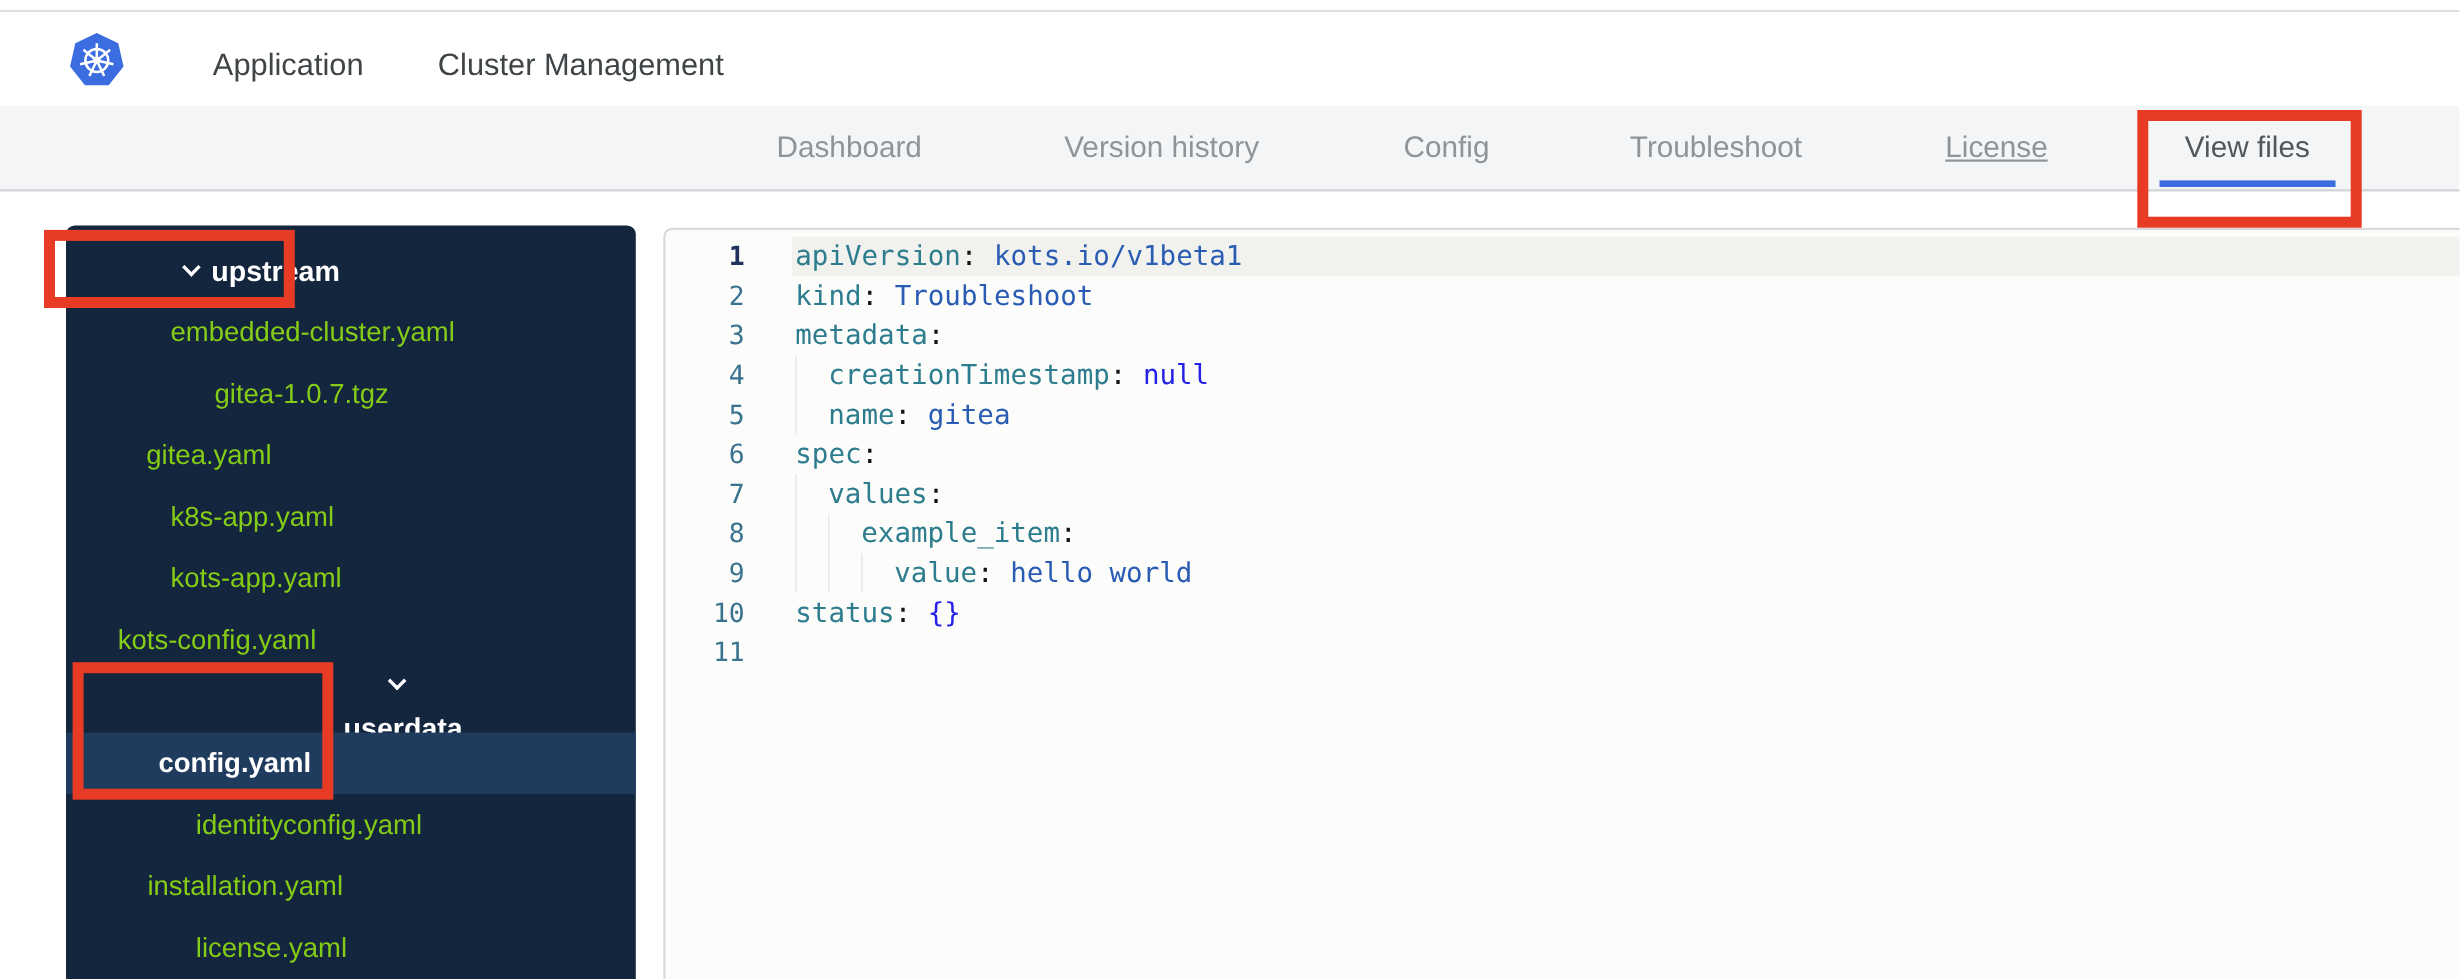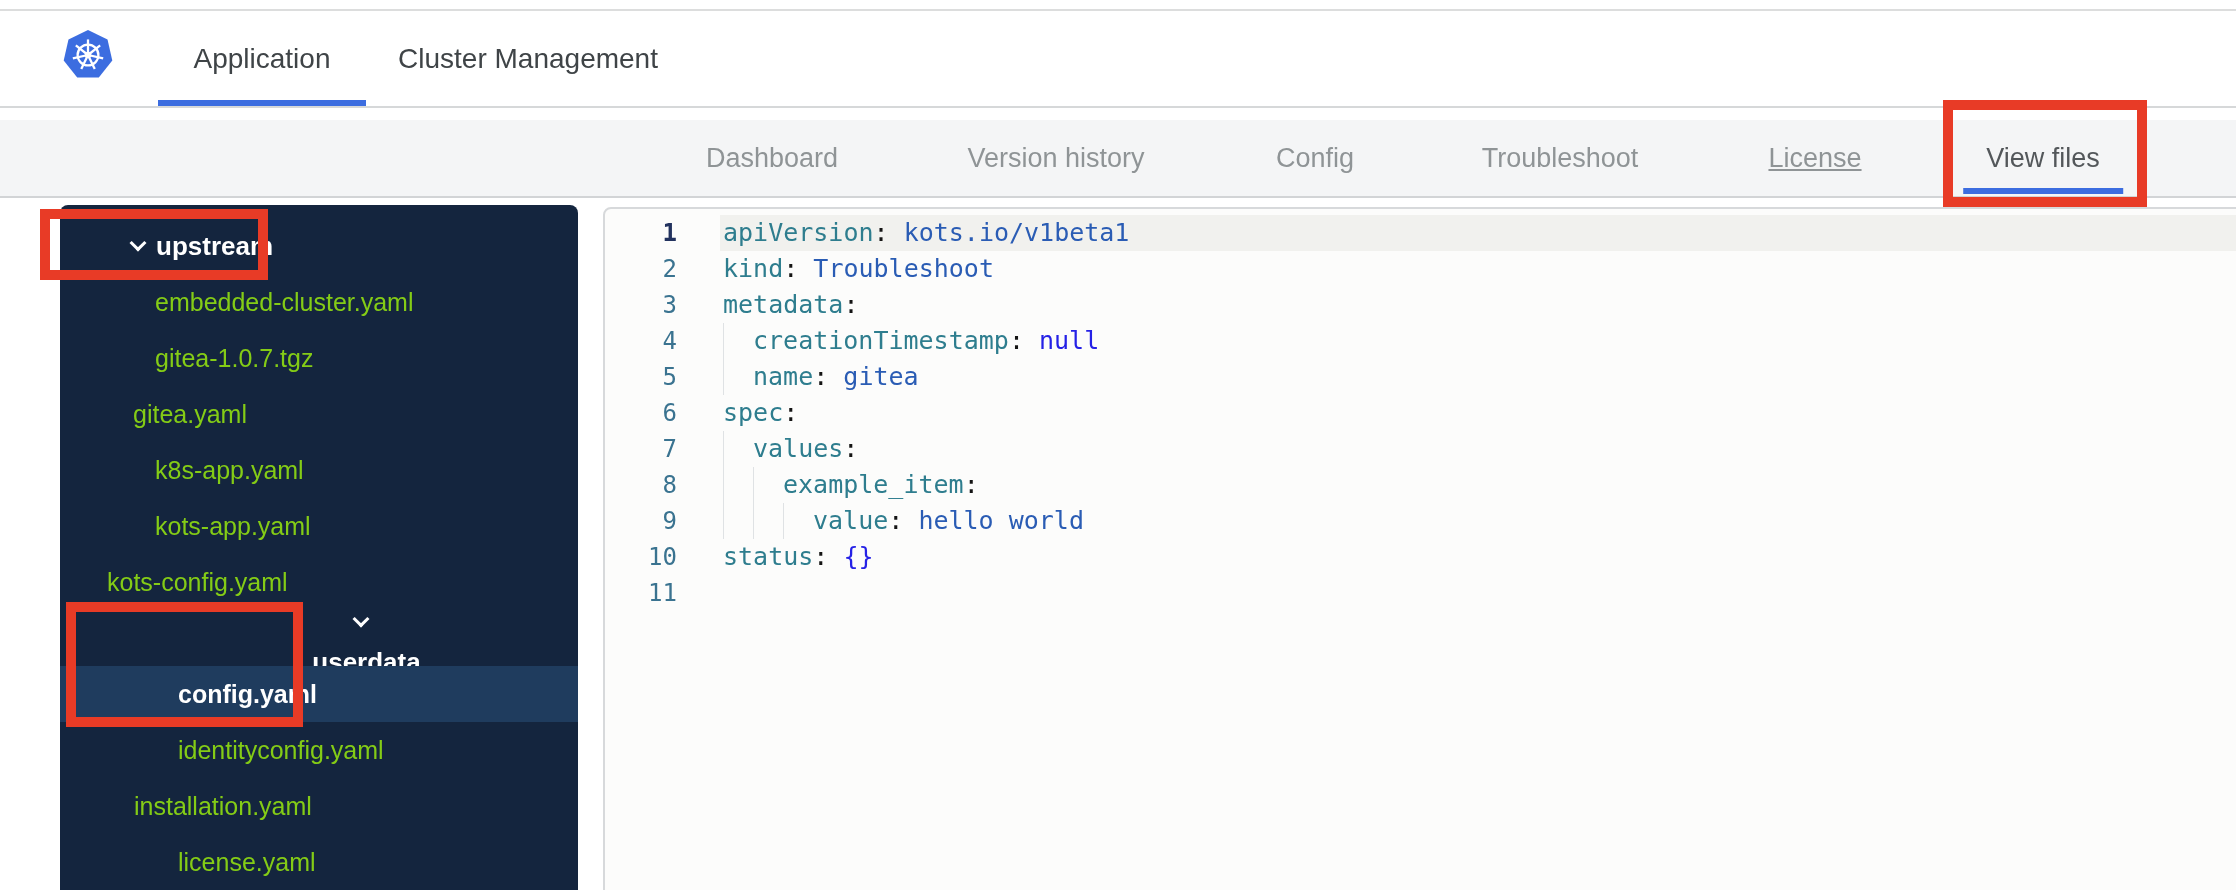--- a/index.html
+++ b/index.html
@@ -13,21 +13,21 @@
   
   .topnav { position:absolute; left:0; top:11px; width:2236px; height:97px;
             background:#fff; border-bottom:2px solid #d6d8d9; }
   .k8s-logo { position:absolute; left:62px; top:17px; width:52px; height:54px; }
   .topnav-tab { position:absolute; top:0; height:95px; transform:translateX(-50%);
                 display:flex; align-items:center; justify-content:center;
                 font-size:28px; color:#3f4447; cursor:pointer; white-space:nowrap; }
   .topnav-underline { position:absolute; top:89px; height:6px; background:#3c6de0; transform:translateX(-50%); }
 
   
-  .subnav { position:absolute; left:0; top:120px; width:2236px; height:78px;
+  .subnav { position:absolute; left:0; top:96px; width:2236px; height:78px;
             background:#f4f5f6; border-bottom:2px solid #d2d4d6; }
   .subnav-tab { position:absolute; top:0; height:76px; transform:translateX(-50%);
                 display:flex; align-items:center; justify-content:center;
                 font-size:27px; color:#8f9496; cursor:pointer; white-space:nowrap; }
   .subnav-tab.active { color:#53575a; }
   .subnav-underline { position:absolute; left:50%; bottom:2px; width:160px; height:6px;
                       background:#3c6de0; transform:translateX(-50%); }
 
   
   .sidebar { position:absolute; left:60px; top:205px; width:518px; height:685px;
@@ -96,51 +96,51 @@
         <div class="subnav-tab" style="left: 1056px;">Version history</div>
         <div class="subnav-tab" style="left: 1315px;">Config</div>
         <div class="subnav-tab" style="left: 1560px;">Troubleshoot</div>
         <div class="subnav-tab" style="left: 1815px; text-decoration: underline;">License</div>
         <div class="subnav-tab active" style="left: 2043px;">View files<div class="subnav-underline"></div></div>
       </div>
   </div>
 
   <div class="sidebar">
     <div>
-        <div class="tree-row folder" style="padding-left: 72px;">
+        <div class="tree-row folder" style="padding-left: 108px;">
           <span class="chev">
             <i></i>
           </span>
           <span>upstream</span>
         </div>
         <div class="tree-row file" style="padding-left: 95px;">
           <span>embedded-cluster.yaml</span>
         </div>
-        <div class="tree-row file" style="padding-left: 95px;">
+        <div class="tree-row file" style="padding-left: 95px; margin-left: 40px;">
           <span>gitea-1.0.7.tgz</span>
         </div>
         <div class="tree-row file" style="padding-left: 73px;">
           <span>gitea.yaml</span>
         </div>
         <div class="tree-row file" style="padding-left: 95px;">
           <span>k8s-app.yaml</span>
         </div>
         <div class="tree-row file" style="padding-left: 95px;">
           <span>kots-app.yaml</span>
         </div>
         <div class="tree-row file" style="padding-left: 47px;">
           <span>kots-config.yaml</span>
         </div>
         <div class="tree-row folder" style="padding-left: 95px; flex-direction: column;">
           <span class="chev">
             <i></i>
           </span>
           <span>userdata</span>
         </div>
-        <div class="tree-row file selected" style="padding-left: 118px; align-items: flex-end;">
+        <div class="tree-row file selected" style="padding-left: 84px; align-items: flex-end;">
           <span>config.yaml</span>
         </div>
         <div class="tree-row file" style="padding-left: 118px;">
           <span>identityconfig.yaml</span>
         </div>
         <div class="tree-row file" style="padding-left: 74px;">
           <span>installation.yaml</span>
         </div>
         <div class="tree-row file" style="padding-left: 118px;">
           <span>license.yaml</span>

